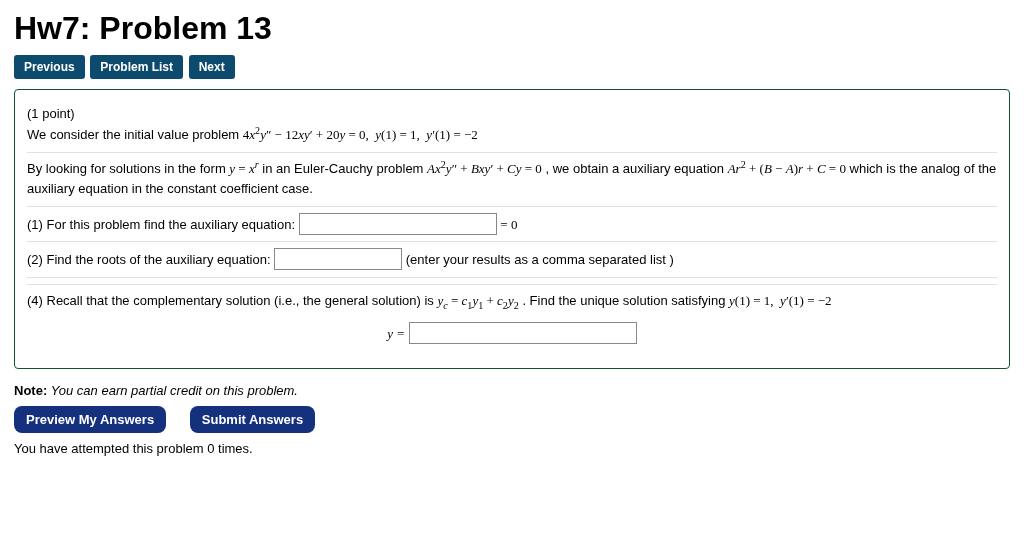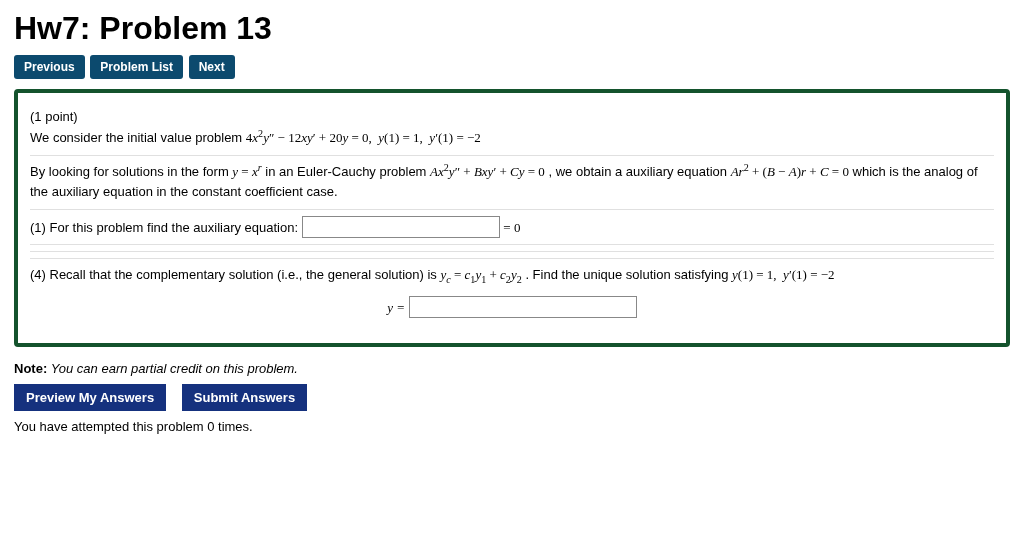--- a/index.html
+++ b/index.html
@@ -28,26 +28,26 @@
     margin-right: 2px;
   }
   .action-btn {
     display: inline-block;
     background: #15317e;
     color: #fff;
     border: none;
     padding: 6px 12px;
     font-size: 13px;
     font-weight: bold;
-    border-radius: 0;
+    border-radius: 8px;
     cursor: pointer;
-    margin-right: 12px;
+    margin-right: 20px;
   }
   .problem-box {
-    border: 4px solid #14532d;
+    border: 1px solid #14532d;
     border-radius: 4px;
     padding: 8px 12px 24px 12px;
     margin-top: 10px;
     line-height: 1.6;
   }
   .hr {
     border: none;
     border-top: 1px solid #e0e0e0;
     margin: 6px 0;
   }
@@ -107,20 +107,25 @@
   <hr class="hr">
 
   <div class="row">
     <span>(1) For this problem find the auxiliary equation:</span>
     <input type="text" style="width: 190px;">
     <span class="serif">= 0</span>
   </div>
 
   <hr class="hr">
 
+  <div class="row">
+    <span>(2) Find the roots of the auxiliary equation:</span>
+    <input type="text" style="width: 120px;">
+    <span>(enter your results as a comma separated list )</span>
+  </div>
 
   <hr class="hr">
 
 
   <hr class="hr">
 
   <div class="row">
     <span>(4) Recall that the complementary solution (i.e., the general solution) is </span>
     <span class="serif"><span class="math-i">y<sub>c</sub></span> = <span class="math-i">c</span><sub>1</sub><span class="math-i">y</span><sub>1</sub> + <span class="math-i">c</span><sub>2</sub><span class="math-i">y</span><sub>2</sub></span>
     <span>. Find the unique solution satisfying </span>

